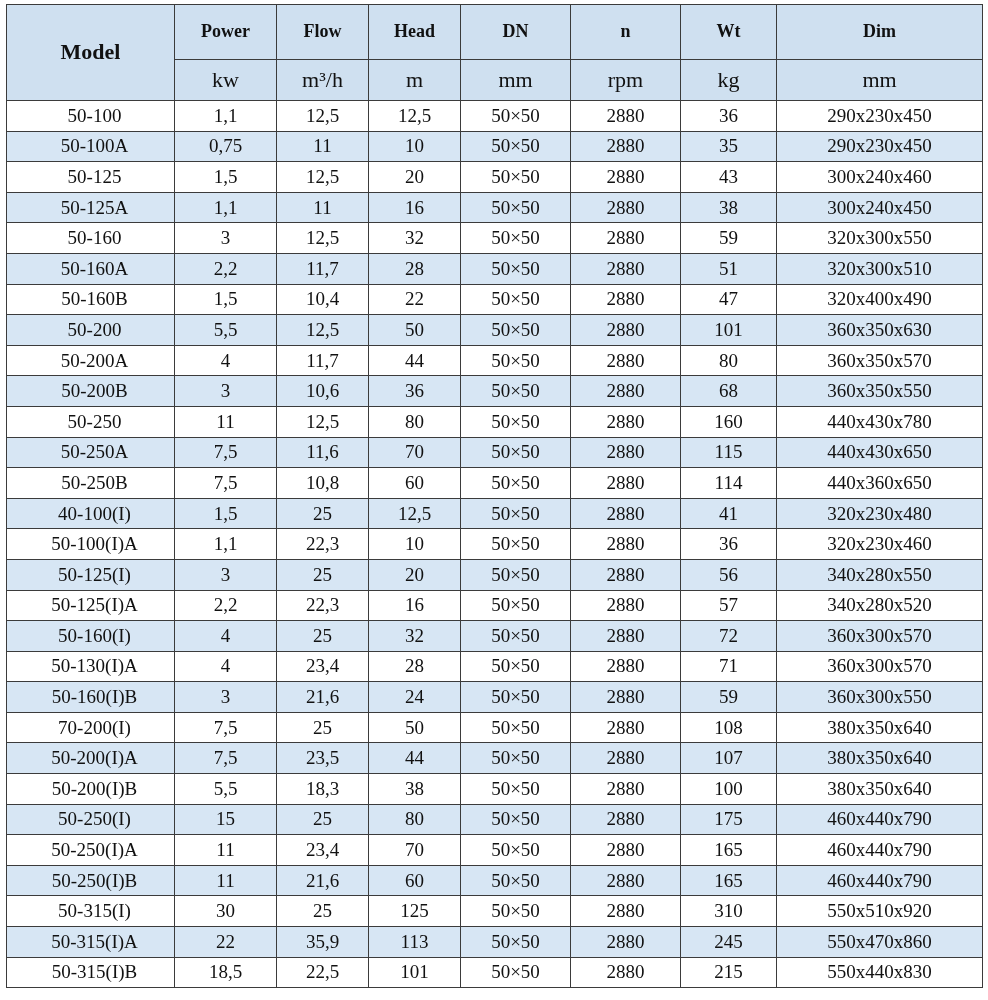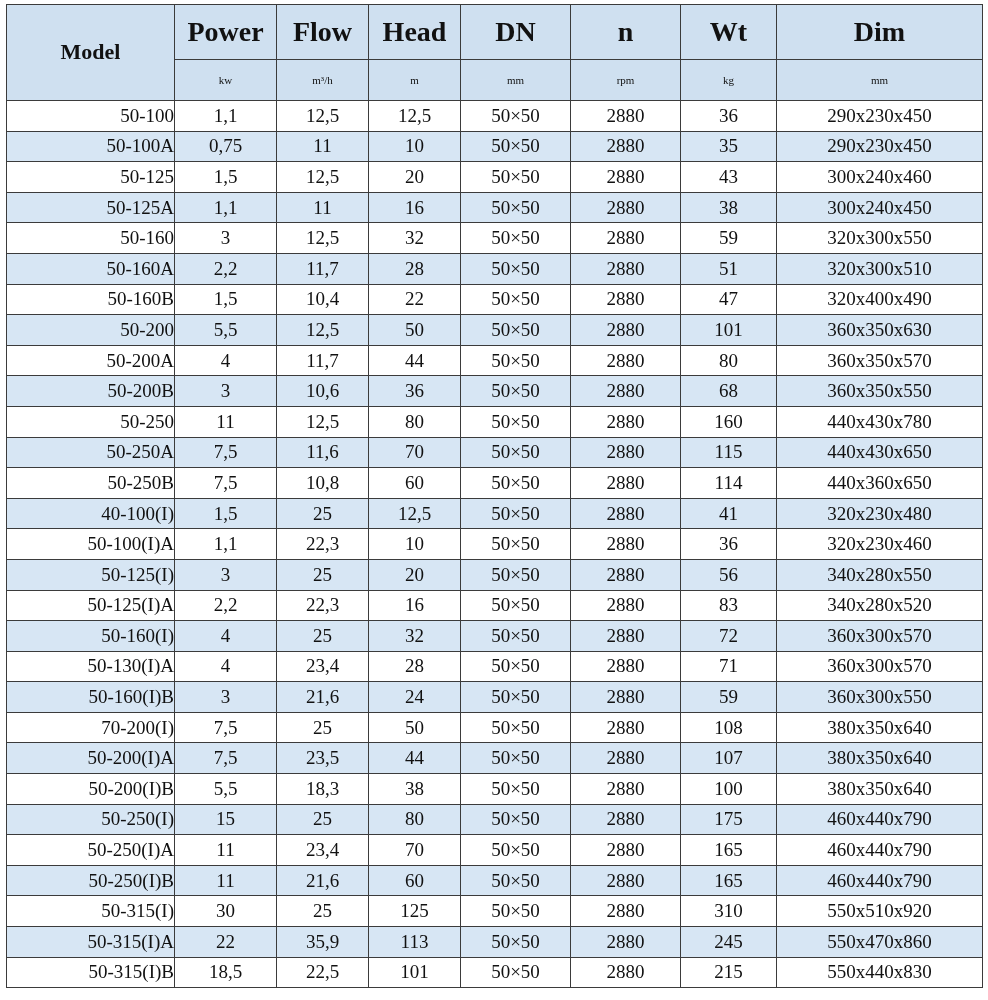--- a/index.html
+++ b/index.html
@@ -38,38 +38,38 @@
   
   thead th {
     background: #cfe0f0;
     font-weight: bold;
   }
   th.model-head {
     font-size: 22px;
     line-height: 1.1;
   }
   th.grp {
-    font-size: 28px;
+    font-size: 18px;
     height: 52px;
     line-height: 1.1;
   }
   th.unit {
     font-weight: normal;
-    font-size: 11px;
+    font-size: 22px;
     height: 38px;
   }
   
   tbody td {
     height: 29.6px;
     font-size: 19px;
     padding: 0;
     white-space: nowrap;
   }
   tbody td.model {
-    text-align: right;
+    text-align: center;
     padding-left: 8px;
     margin-left: 27px;
   }
   tbody tr.alt td {
     background: #d7e6f4;
   }
   tbody tr.plain td {
     background: #ffffff;
   }
   
@@ -279,21 +279,21 @@
           <td>56</td>
           <td>340x280x550</td>
         </tr>
         <tr class="plain">
           <td class="model">50-125(I)A</td>
           <td>2,2</td>
           <td>22,3</td>
           <td>16</td>
           <td>50×50</td>
           <td>2880</td>
-          <td>83</td>
+          <td>57</td>
           <td>340x280x520</td>
         </tr>
         <tr class="alt">
           <td class="model">50-160(I)</td>
           <td>4</td>
           <td>25</td>
           <td>32</td>
           <td>50×50</td>
           <td>2880</td>
           <td>72</td>

